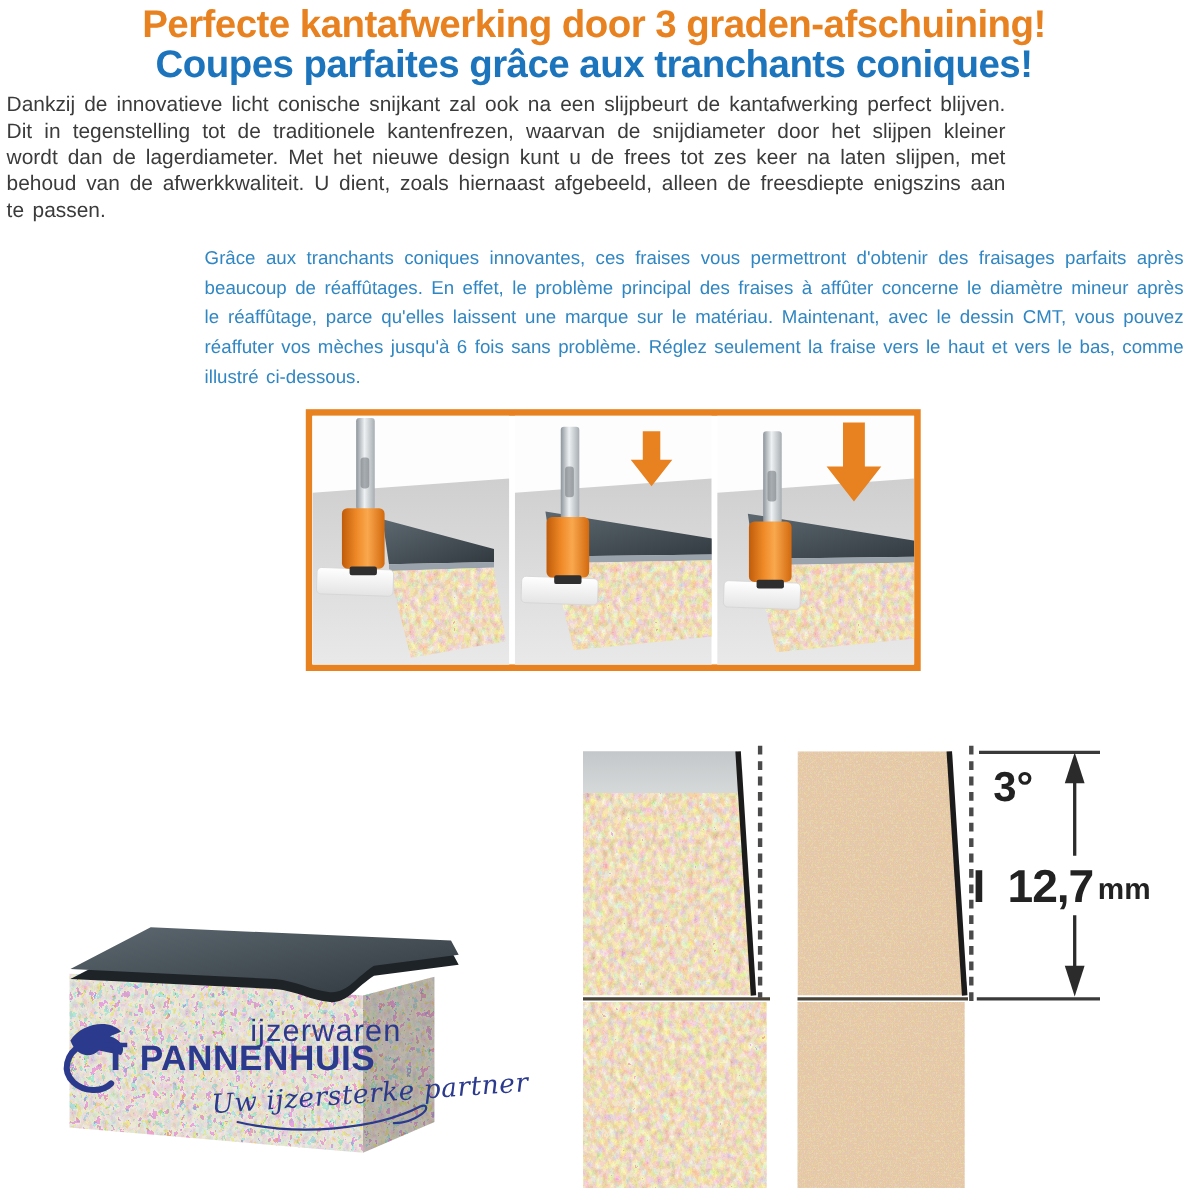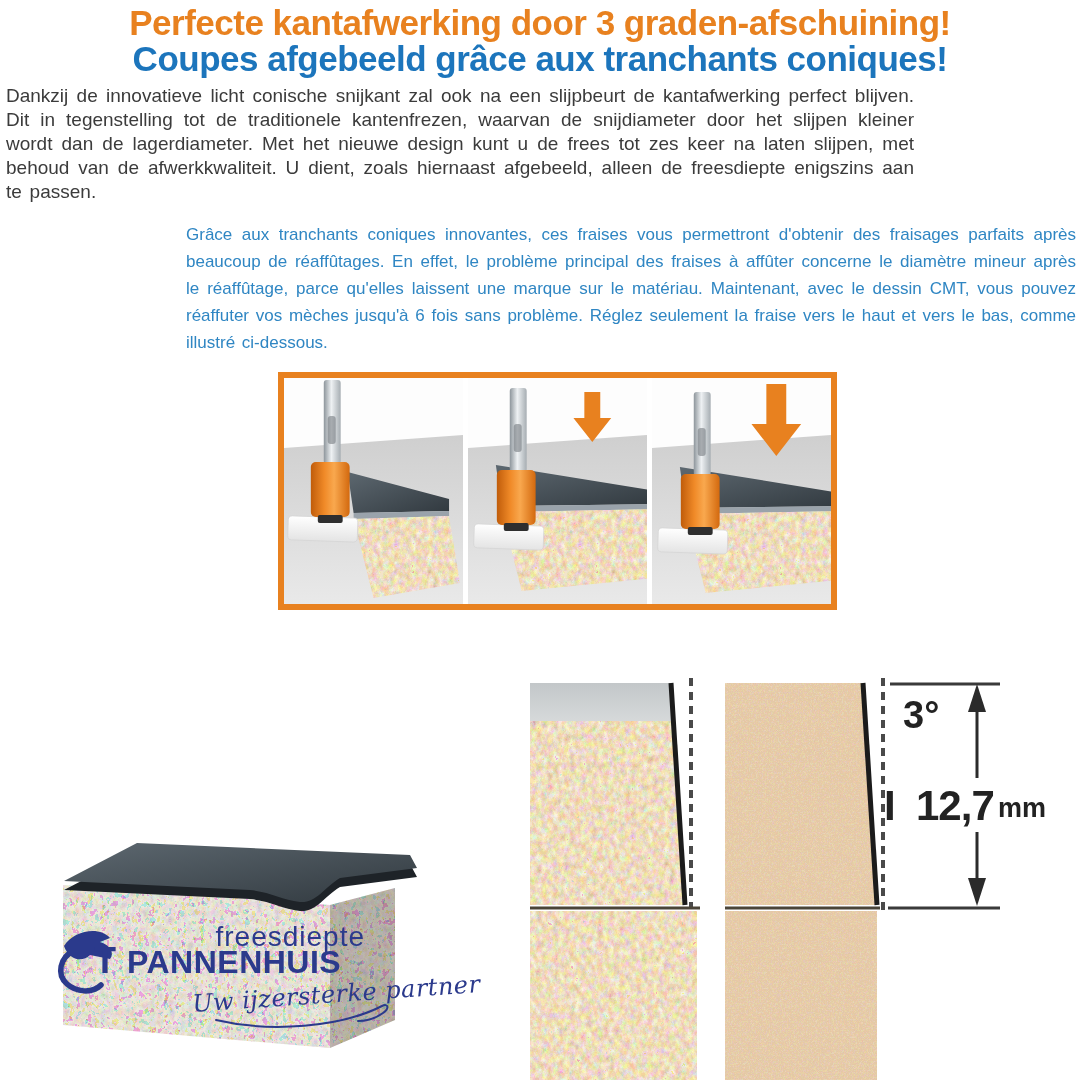--- a/index.html
+++ b/index.html
@@ -95,21 +95,21 @@
       <clipPath id="chipClipA">
           <polygon points="70,141 166,138 177,205 90,220"></polygon>
         </clipPath>
       <clipPath id="chipClipB">
           <polygon points="34,134 196,131 207,198 54,213"></polygon>
         </clipPath>
     </defs>
   </svg>
 
   <div class="h1">Perfecte kantafwerking door 3 graden-afschuining!</div>
-  <div class="h2">Coupes afgebeeld grâce aux tranchants coniques!</div>
+  <div class="h2">Coupes parfaites grâce aux tranchants coniques!</div>
 
   <div class="p-nl">Dankzij de innovatieve licht conische snijkant zal ook na een slijpbeurt de kantafwerking perfect blijven. Dit in tegenstelling tot de traditionele kantenfrezen, waarvan de snijdiameter door het slijpen kleiner wordt dan de lagerdiameter. Met het nieuwe design kunt u de frees tot zes keer na laten slijpen, met behoud van de afwerkkwaliteit. U dient, zoals hiernaast afgebeeld, alleen de freesdiepte enigszins aan te passen.</div>
   <div class="p-fr">Grâce aux tranchants coniques innovantes, ces fraises vous permettront d'obtenir des fraisages parfaits après beaucoup de réaffûtages. En effet, le problème principal des fraises à affûter concerne le diamètre mineur après le réaffûtage, parce qu'elles laissent une marque sur le matériau. Maintenant, avec le dessin CMT, vous pouvez réaffuter vos mèches jusqu'à 6 fois sans problème. Réglez seulement la fraise vers le haut et vers le bas, comme illustré ci-dessous.</div>
 
   <div class="diagram">
 
     <div class="panel">
       <svg viewBox="0 0 180 226" preserveAspectRatio="none">
         <rect width="180" height="226" fill="#fdfdfd"></rect>
         <polygon points="0,70 180,57 180,226 0,226" fill="url(#floorG)"></polygon>
@@ -256,21 +256,21 @@
     </g>
 
     <path d="M14,64 L200,73 C220,75 232,83 250,85 C266,86 274,71 290,61 L367,51 L360,38 L87,26 Z" fill="#1e2328"></path>
     <path d="M14,55 L200,64 C220,66 232,74 250,76 C266,77 274,62 290,52 L367,42 L360,29 L87,17 Z" fill="url(#slateG)"></path>
   </svg>
 
   <svg class="logo-icon" width="70" height="78" viewBox="0 0 70 78">
     <path d="M22,32 C8,40 4,56 15,66 C24,74 40,76 49,67" stroke="#2b3a8c" stroke-width="5.5" fill="none" stroke-linecap="round"></path>
     <path d="M12,28 C22,12 48,8 58,20 L48,24 C58,27 63,35 58,41 L38,37 C30,45 17,42 12,28 Z" fill="#2b3a8c"></path>
   </svg>
-  <div class="logo-sector">freesdiepte</div>
+  <div class="logo-sector">ijzerwaren</div>
   <div class="logo-prefix">T</div>
   <div class="logo-name">PANNENHUIS</div>
   <div class="logo-tagline">Uw ijzersterke partner</div>
   <svg class="logo-swoosh" width="215" height="40" viewBox="0 0 215 40">
     <path d="M30,24 C85,37 155,31 196,10 C202,7 204,12 197,17 C190,22 180,25 172,25" stroke="#2b3a8c" stroke-width="2" fill="none" stroke-linecap="round"></path>
   </svg>
 
 </div>
 
 </body></html>

